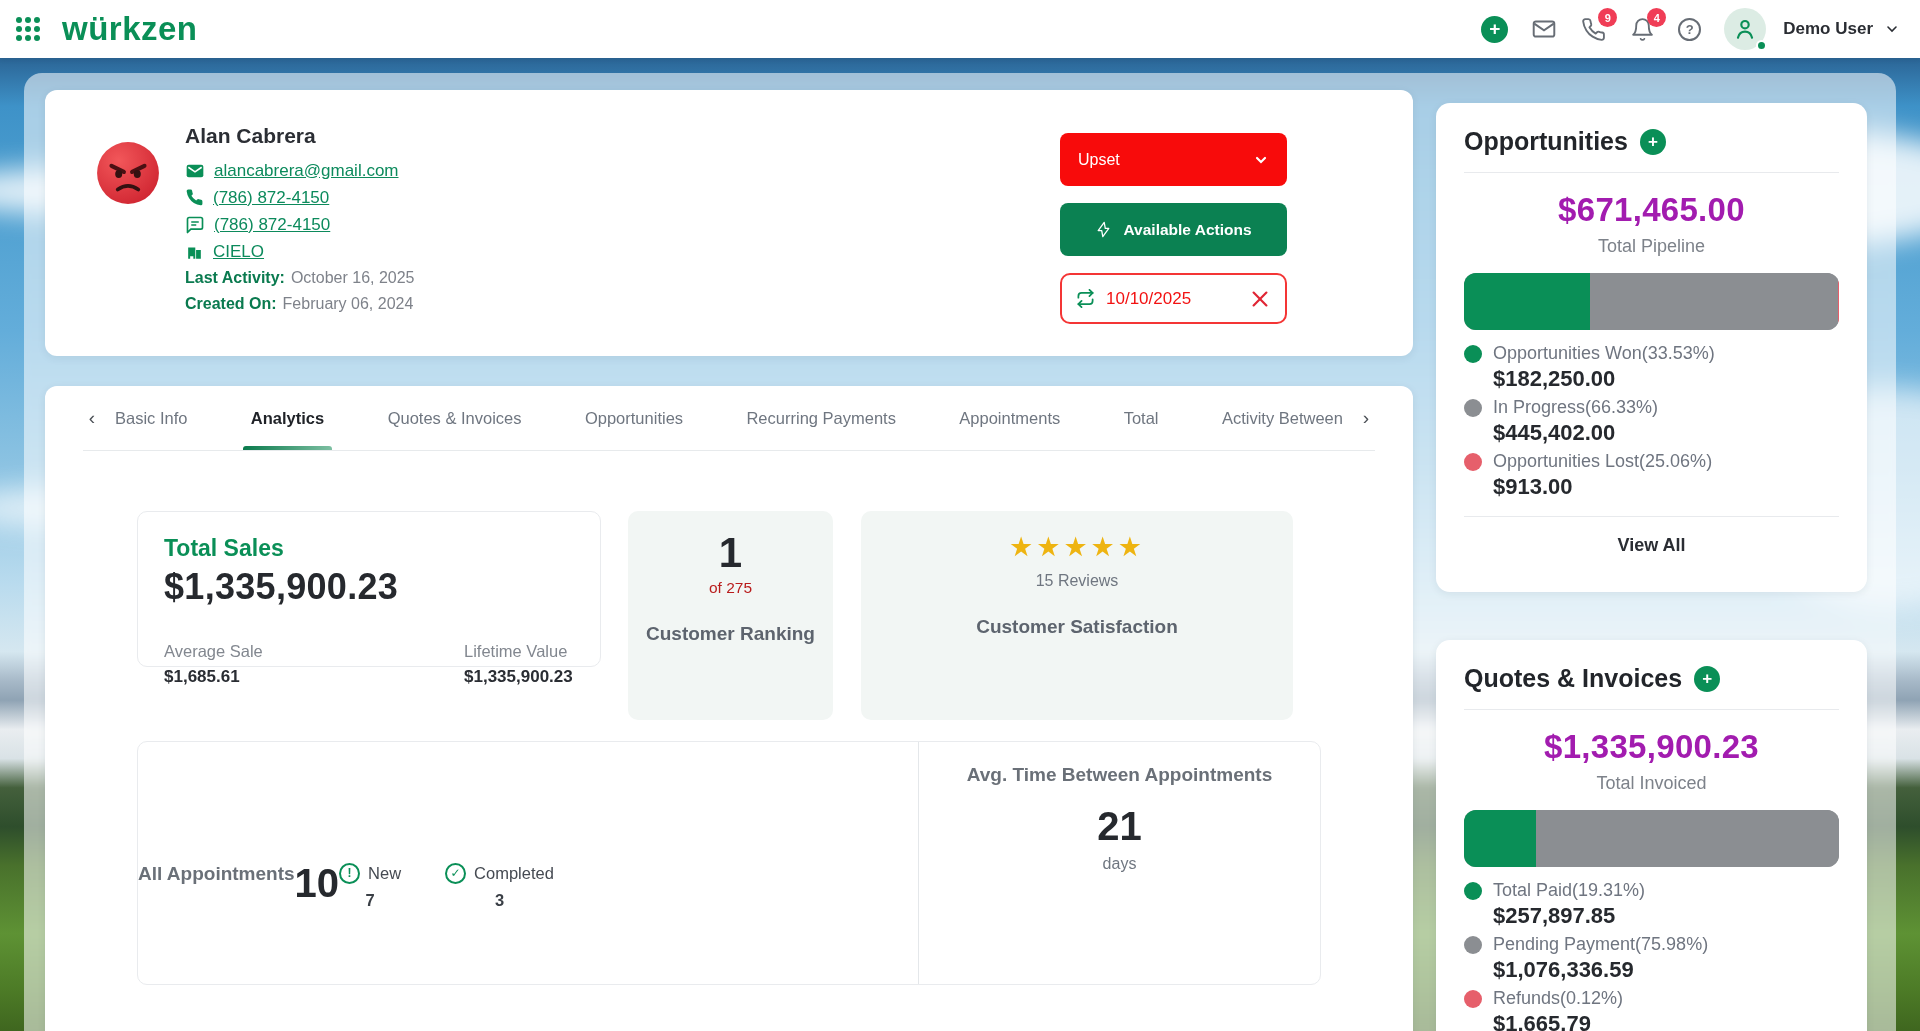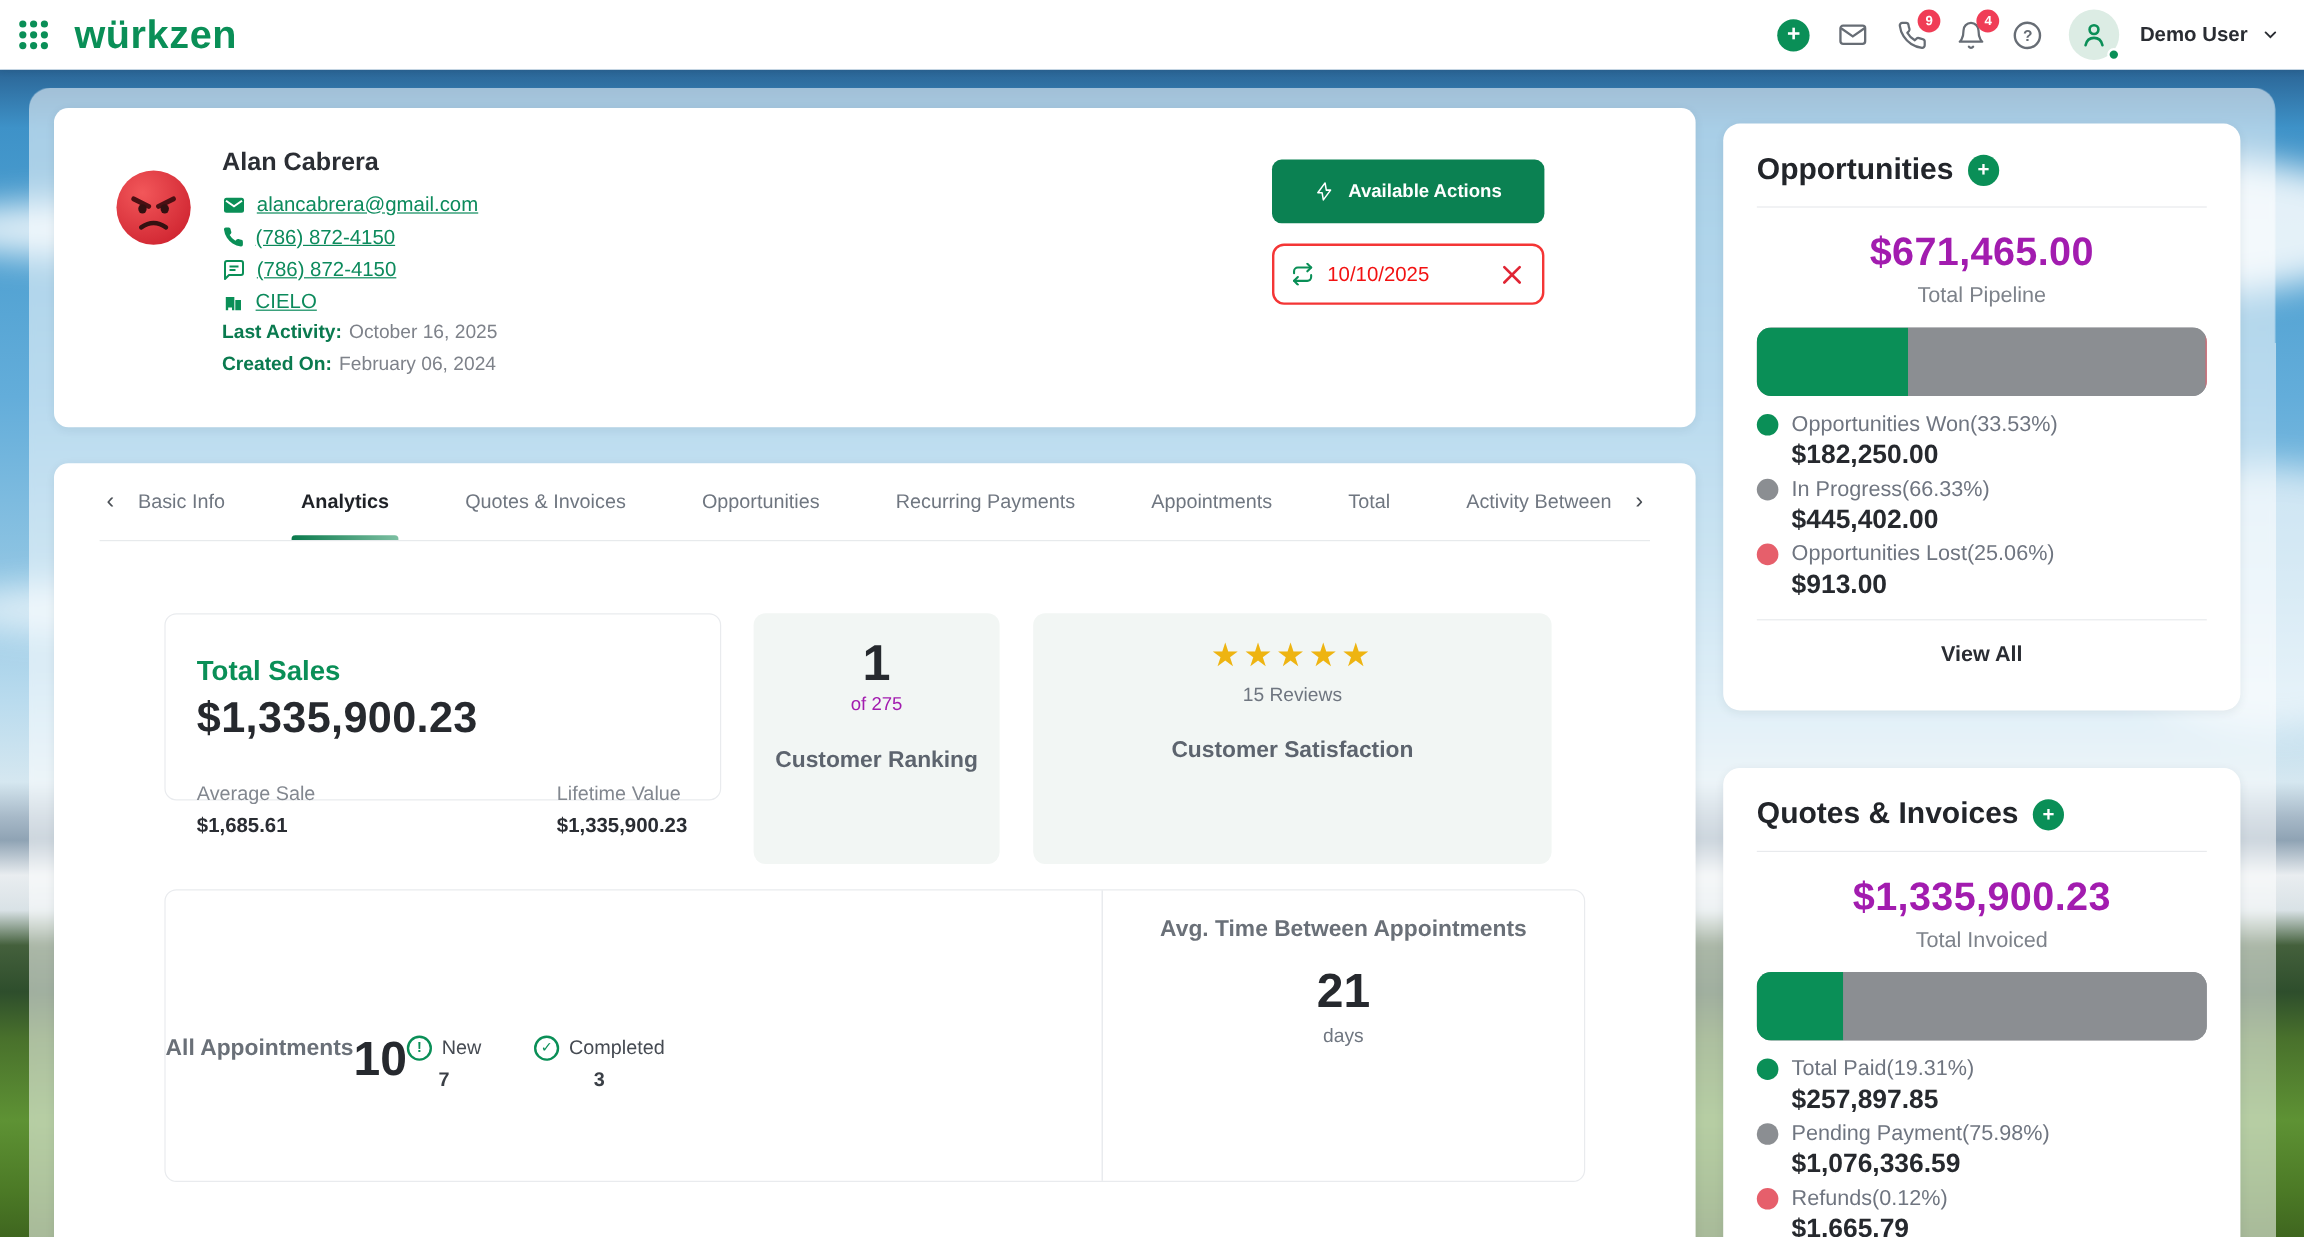--- a/index.html
+++ b/index.html
@@ -78,33 +78,33 @@
   #tabs-card { left:45px; top:386px; width:1368px; height:680px; }
   .tabs-row { margin:0 38px; height:65px; display:flex; align-items:center; border-bottom:1px solid #e7eaec; }
   .tabs-flex { flex:1; display:flex; justify-content:space-between; align-items:center; margin:0 14px; height:100%; }
   .tab { position:relative; height:100%; display:flex; align-items:center; font-size:16.5px; color:#6f7680; cursor:pointer; white-space:nowrap; }
   .tab.active { color:#1f2227; font-weight:700; }
   .tab.active::after { content:""; position:absolute; left:-8px; right:-8px; bottom:0; height:4px;
     border-radius:3px 3px 0 0; background:linear-gradient(90deg,#0a7a4c,#7dbfa2); }
   .tab-chevron { color:#4a4f55; font-size:19px; cursor:pointer; width:18px; text-align:center; }
   
   #total-sales-card { position:absolute; left:92px; top:125px; width:464px; height:156px;
-    background:#fff; border:1px solid #e9ebee; border-radius:10px; padding:34px 26px; }
+    background:#fff; border:1px solid #e9ebee; border-radius:10px; padding:23px 26px; }
   .ts-title { font-size:23px; font-weight:700; color:#0a8f57; }
   .ts-amount { font-size:36px; font-weight:800; color:#26292e; margin-top:4px; letter-spacing:.3px; }
   .ts-cols { display:flex; margin-top:34px; }
   .ts-col1 { width:300px; }
   .ts-label { font-size:16.5px; color:#82878f; }
   .ts-value { font-size:17px; font-weight:700; color:#2a2d33; margin-top:6px; }
   .mini-card { position:absolute; top:125px; height:209px; background:#f2f6f4; border-radius:10px;
     display:flex; flex-direction:column; align-items:center; }
   #ranking-card { left:583px; width:205px; }
   #satisfaction-card { left:816px; width:432px; }
   .rank-num { font-size:42px; font-weight:700; color:#26292e; margin-top:18px; }
-  .rank-of { font-size:15.5px; color:#a21caf; margin-top:2px; }
+  .rank-of { font-size:15.5px; color:#b91c1c; margin-top:2px; }
   .mini-label { font-size:19px; font-weight:700; color:#5d646e; margin-top:26px; }
   .stars { margin-top:20px; font-size:27px; color:#eeb411; letter-spacing:3px; }
   .reviews { font-size:16px; color:#6f7680; margin-top:9px; }
   
   #appointments-card { position:absolute; left:92px; top:355px; width:1184px; height:244px;
     background:#fff; border:1px solid #e9ebee; border-radius:10px; display:flex; }
   .appt-left { width:781px; border-right:1px solid #e4e7ea; display:flex; flex-direction:row; align-items:center; padding-top:22px; }
   .appt-right { flex:1; display:flex; flex-direction:column; align-items:center; padding-top:22px; }
   .appt-title { font-size:19px; font-weight:700; color:#6a7078; }
   .appt-big { font-size:40px; font-weight:800; color:#26292e; margin-top:18px; }
@@ -258,20 +258,26 @@
       <span class="meta-label">Last Activity:</span>
       <span class="meta-value">October 16, 2025</span>
     </div>
     <div class="meta-row">
       <span class="meta-label">Created On:</span>
       <span class="meta-value">February 06, 2024</span>
     </div>
   </div>
 
   <div class="btn-col">
+    <button class="btn btn-upset">
+      <span>Upset</span>
+      <svg width="16" height="16" viewBox="0 0 24 24" fill="none" stroke="#fff" stroke-width="3.2" stroke-linecap="round">
+        <polyline points="6 9 12 15 18 9"></polyline>
+      </svg>
+    </button>
 
     <button class="btn btn-actions">
       <svg width="17" height="17" viewBox="0 0 24 24" fill="none" stroke="#fff" stroke-width="1.8" stroke-linejoin="round">
         <path d="M13 2 L4.5 13.5 h5 L11 22 l8.5-11.5 h-5 L13 2z"></path>
       </svg>
       <span>Available Actions</span>
     </button>
 
     <div class="date-chip">
       <svg width="19" height="19" viewBox="0 0 24 24" fill="none" stroke="#0a8f57" stroke-width="2.2" stroke-linecap="round" stroke-linejoin="round">

